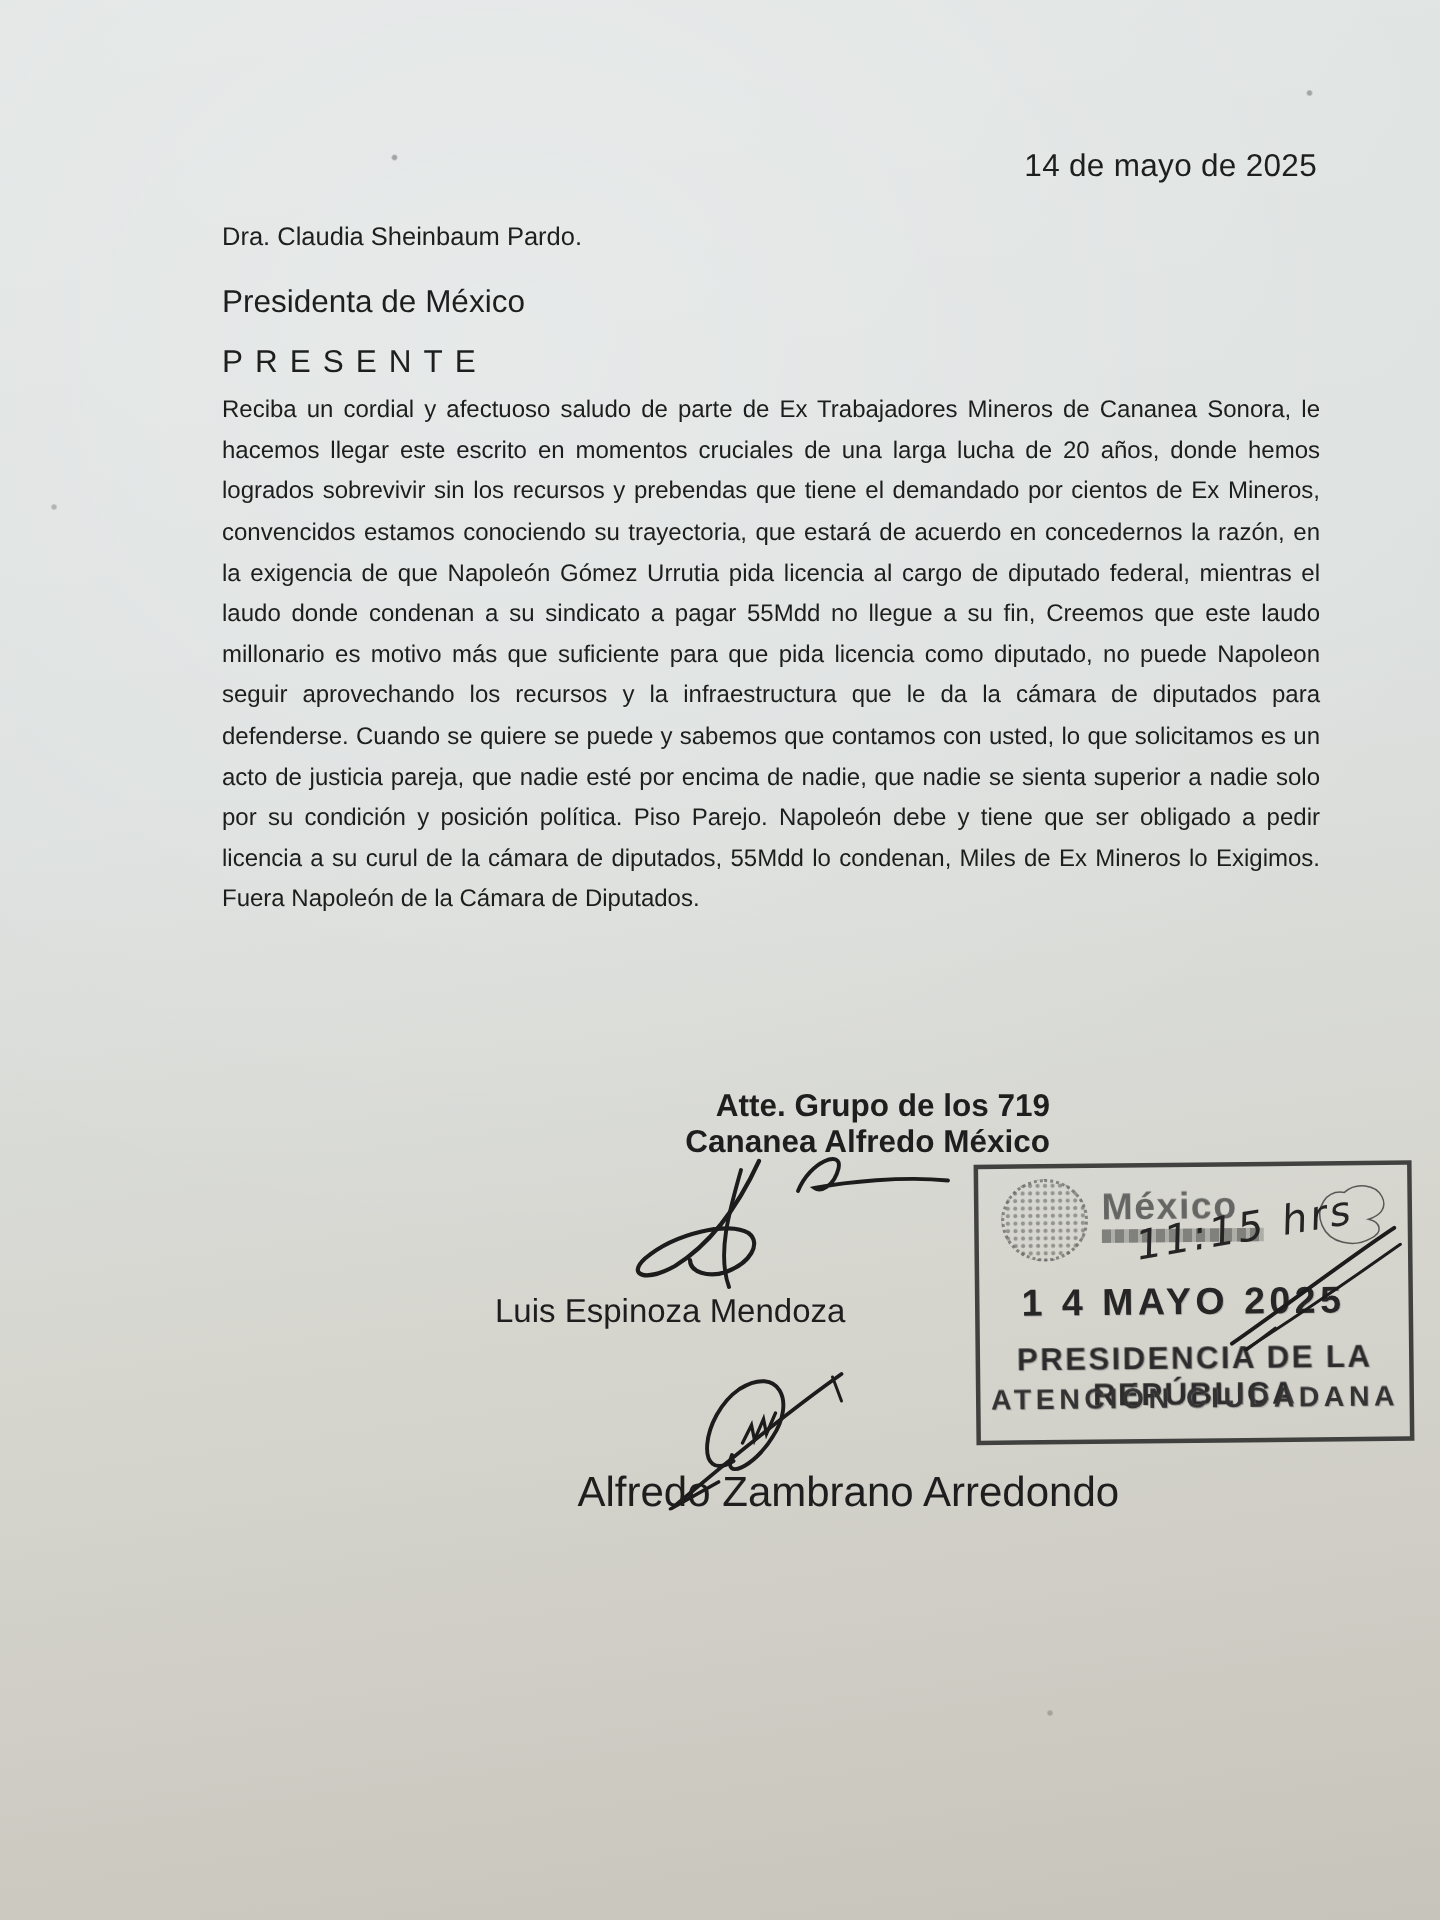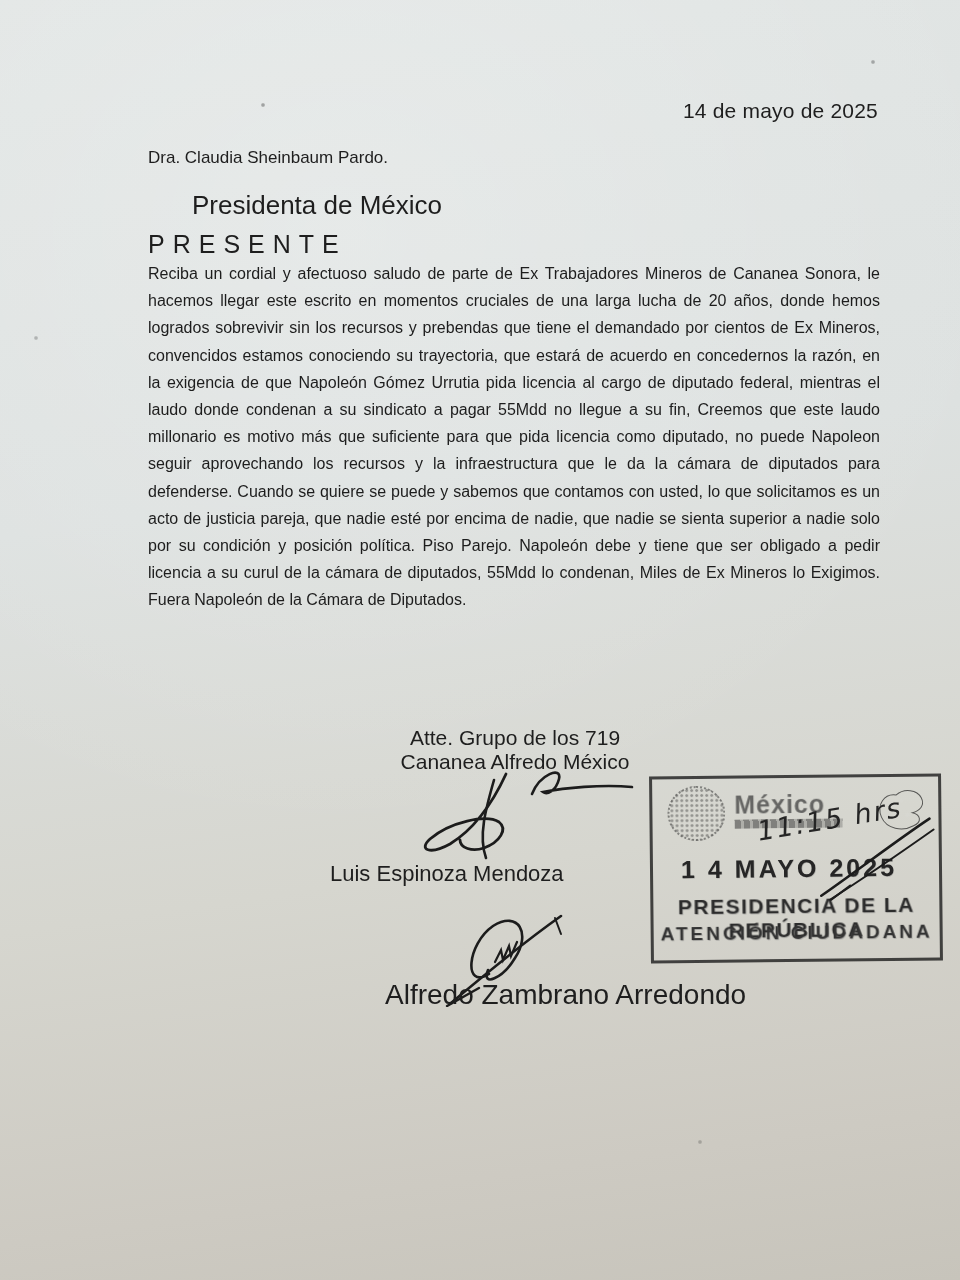--- a/index.html
+++ b/index.html
@@ -14,29 +14,29 @@
       radial-gradient(circle at 263px 105px, rgba(0,0,0,.30) 1.2px, transparent 2.4px),
       radial-gradient(circle at 873px 62px,  rgba(0,0,0,.28) 1.2px, transparent 2.4px),
       radial-gradient(circle at 36px 338px,  rgba(0,0,0,.22) 1.2px, transparent 2.4px),
       radial-gradient(circle at 700px 1142px,rgba(0,0,0,.20) 1.2px, transparent 2.4px),
       radial-gradient(120% 80% at 35% 18%, rgba(255,255,255,.22), transparent 60%),
       linear-gradient(172deg,#e2e6e5 0%,#dde1e0 38%,#d6d6cf 66%,#cdcac2 88%,#c7c4bb 100%);
   }
   .txt{position:absolute;white-space:nowrap;}
   .date-line{top:99px;right:82px;font-size:21px;letter-spacing:.2px;}
   .rec-name{left:148px;top:148px;font-size:17px;}
-  .rec-title{left:148px;top:190px;font-size:26px;margin-left:44px;}
-  .rec-sal{left:148px;top:230px;font-size:25px;letter-spacing:8px;}
+  .rec-title{left:148px;top:190px;font-size:21px;}
+  .rec-sal{left:148px;top:230px;font-size:21px;letter-spacing:8px;}
   .body-text{
     position:absolute;left:148px;top:260px;width:732px;
     font-size:16px;line-height:27.2px;text-align:justify;
     color:#1d1d1d;margin:0;
   }
-  .closing{position:absolute;left:330px;top:726px;width:370px;text-align:center;
-    font-weight:400;font-size:21px;line-height:24px;}
+  .closing{position:absolute;left:330px;top:726px;width:370px;text-align:right;
+    font-weight:700;font-size:21px;line-height:24px;}
   .sig-svg{position:absolute;}
   .sig1{left:406px;top:764px;}
   .sig-name-1{position:absolute;left:330px;top:861px;width:370px;text-align:left;font-size:22px;}
   .sig2{left:443px;top:910px;}
   .sig-name-2{position:absolute;left:385px;top:979px;font-size:28px;}
   
   .stamp{
     position:absolute;left:650px;top:775px;width:286px;height:181px;
     border:3px solid rgba(28,28,28,.8);
     transform:rotate(-.6deg);

